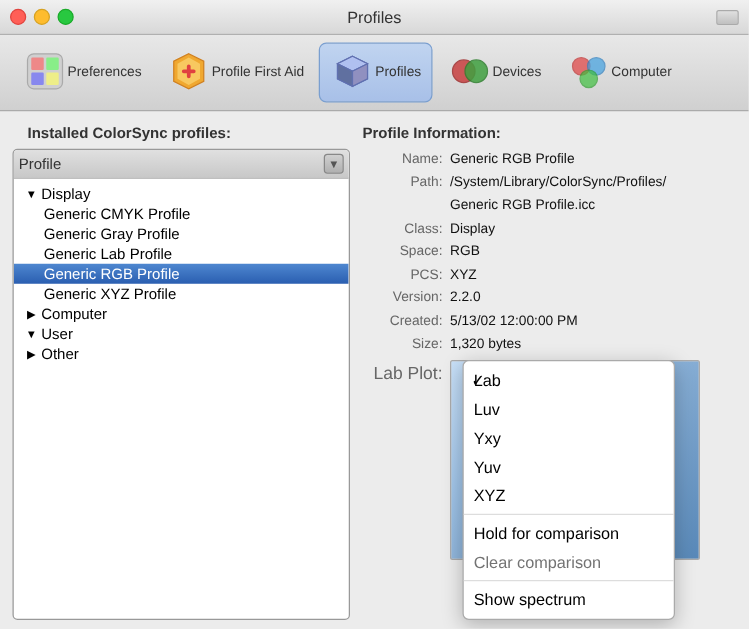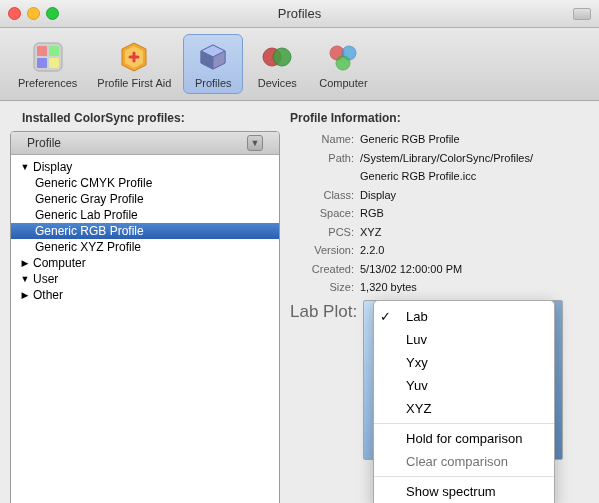--- a/index.html
+++ b/index.html
@@ -57,21 +57,21 @@
     .toolbar {
       background: linear-gradient(to bottom, #e8e8e8, #d0d0d0);
       border-bottom: 1px solid #aaa;
       display: flex;
       align-items: center;
       padding: 6px 10px;
       gap: 4px;
     }
     .toolbar-item {
       display: flex;
-      flex-direction: column;
+      flex-direction: row;
       align-items: center;
       padding: 4px 8px;
       border-radius: 6px;
       cursor: pointer;
       min-width: 60px;
     }
     .toolbar-item.active {
       background: linear-gradient(to bottom, #c0d4f0, #a8c0e8);
       border: 1px solid #7a9fd0;
     }
@@ -110,21 +110,21 @@
       border: 1px solid #999;
       border-radius: 4px;
       background: white;
       flex: 1;
       overflow: hidden;
       position: relative;
     }
     .list-header {
       background: linear-gradient(to bottom, #e0e0e0, #c8c8c8);
       border-bottom: 1px solid #aaa;
-      padding: 3px 16px;
+      padding: 3px 4px;
       display: flex;
       align-items: center;
       justify-content: space-between;
       font-size: 12px;
     }
     .list-header-label { color: #333; }
     .list-header-arrow {
       width: 16px; height: 16px;
       background: linear-gradient(to bottom, #d0d0d0, #b0b0b0);
       border: 1px solid #888;
@@ -191,21 +191,21 @@
     .lab-plot-row {
       display: flex;
       align-items: flex-start;
       margin-top: 4px;
     }
     .lab-plot-label {
       text-align: right;
       min-width: 70px;
       color: #666;
       padding-right: 6px;
-      font-size: 17px;
+      font-size: 14px;
       padding-top: 2px;
     }
     .lab-plot-area {
       position: relative;
       flex: 1;
     }
 
     
     .context-menu {
       position: absolute;
@@ -213,21 +213,21 @@
       left: 10px;
       background: white;
       border: 1px solid #aaa;
       border-radius: 5px;
       box-shadow: 0 4px 16px rgba(0,0,0,0.25);
       min-width: 170px;
       padding: 4px 0;
       z-index: 100;
     }
     .menu-item {
-      padding: 4px 32px;
+      padding: 4px 8px;
       font-size: 13px;
       cursor: pointer;
       display: flex;
       align-items: center;
       gap: 6px;
     }
     .menu-item.checked::before {
       content: '✓';
       position: absolute;
       left: 6px;

